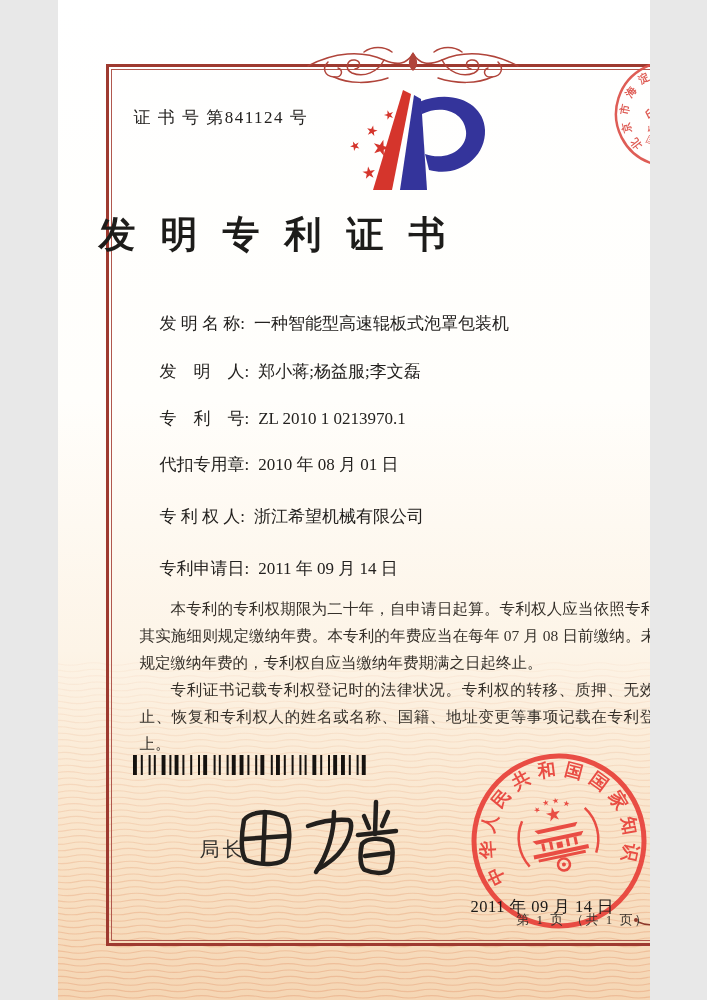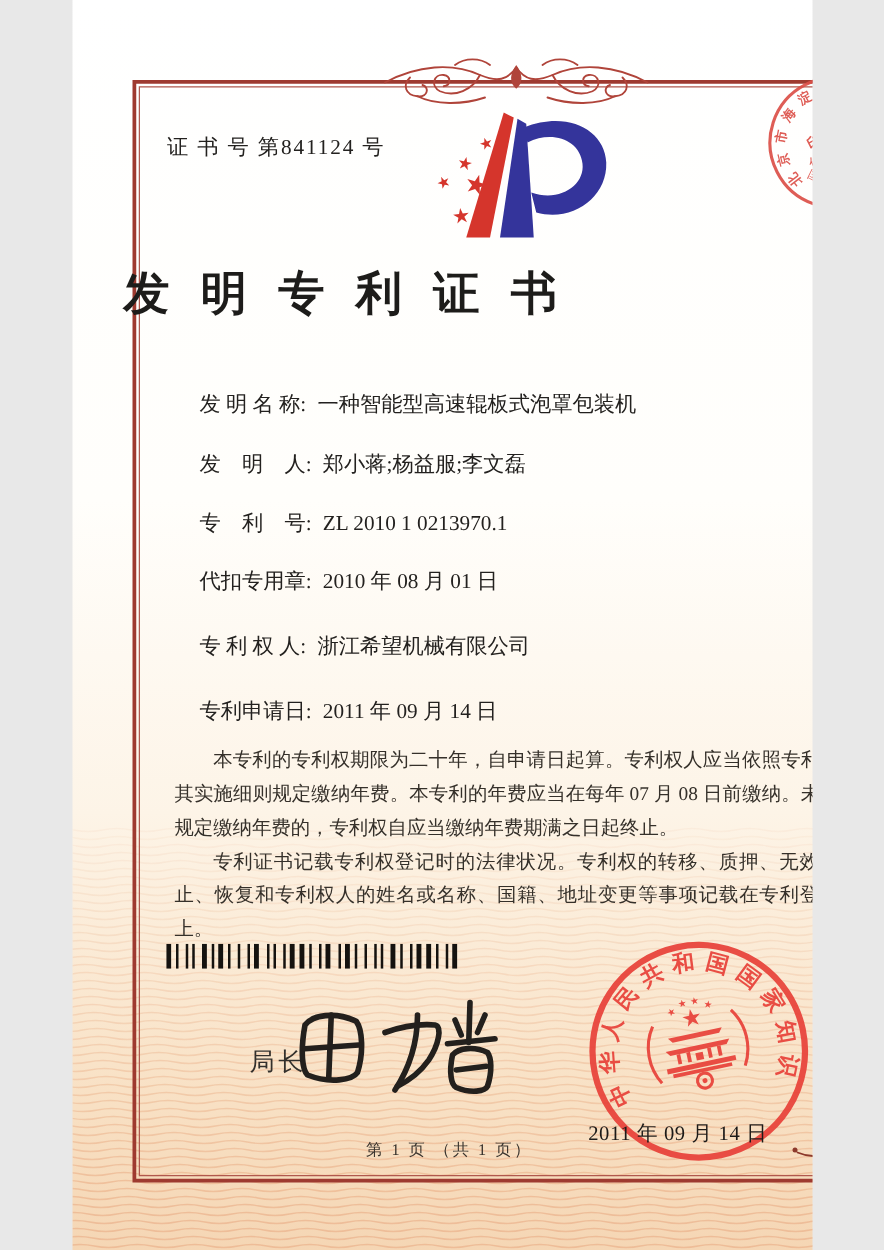--- a/index.html
+++ b/index.html
@@ -30,21 +30,21 @@
   .body-text{
     position:absolute;left:82px;top:596px;width:548px;z-index:3;
     font-size:15.5px;line-height:1.74;text-align:justify;color:#35302a;
   }
   .body-text p{margin:0;text-indent:2em;}
   .barcode{position:absolute;left:75px;top:755px;z-index:3;}
   .signer-title{position:absolute;left:142px;top:836px;font-size:20px;letter-spacing:3px;z-index:3;color:#33302c;}
   .signature{position:absolute;left:172px;top:790px;z-index:3;}
   .seal{position:absolute;left:406px;top:746px;z-index:3;opacity:.93;}
   .seal-date{position:absolute;left:413px;top:896px;font-size:16.5px;z-index:4;color:#1c1a18;letter-spacing:.5px;}
-  .footer{position:absolute;left:12px;right:0;top:911px;text-align:center;font-size:13px;letter-spacing:2px;z-index:3;color:#3a342e;}
+  .footer{position:absolute;left:12px;right:0;top:911px;text-align:right;font-size:13px;letter-spacing:2px;z-index:3;color:#3a342e;}
   .corner-flourish{position:absolute;left:570px;top:850px;z-index:3;}
 </style>
 </head>
 <body>
 
 <div class="page">
 
   <svg width="0" height="0" aria-hidden="true">
     <defs>
       <path id="st" d="M0,-1 0.2245,-0.309 0.9511,-0.309 0.3633,0.118 0.5878,0.809 0,0.382 -0.5878,0.809 -0.3633,0.118 -0.9511,-0.309 -0.2245,-0.309 Z"></path>

